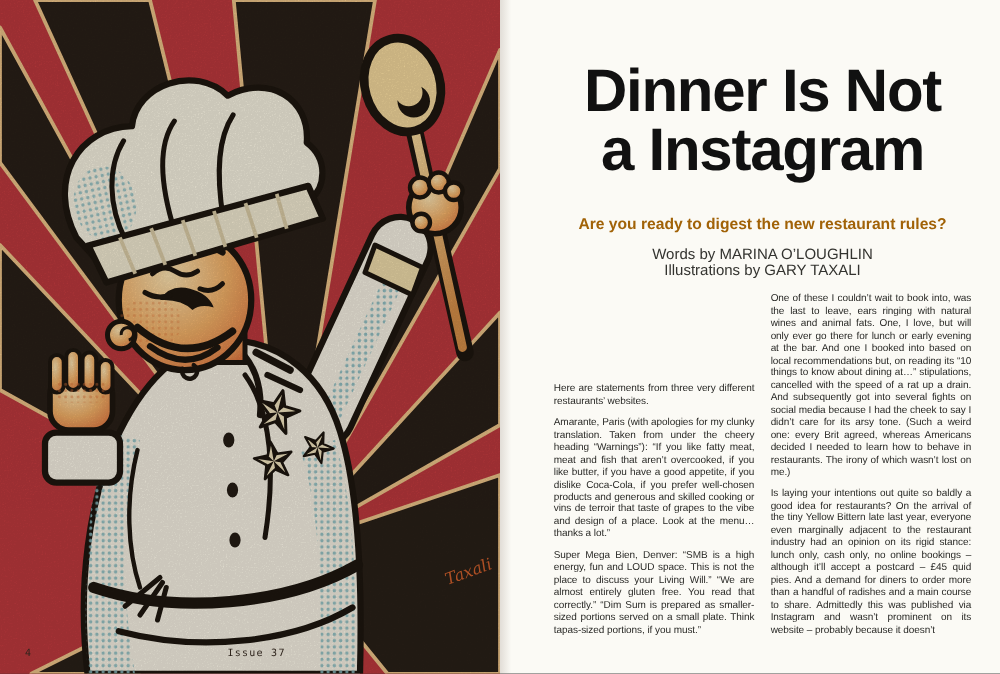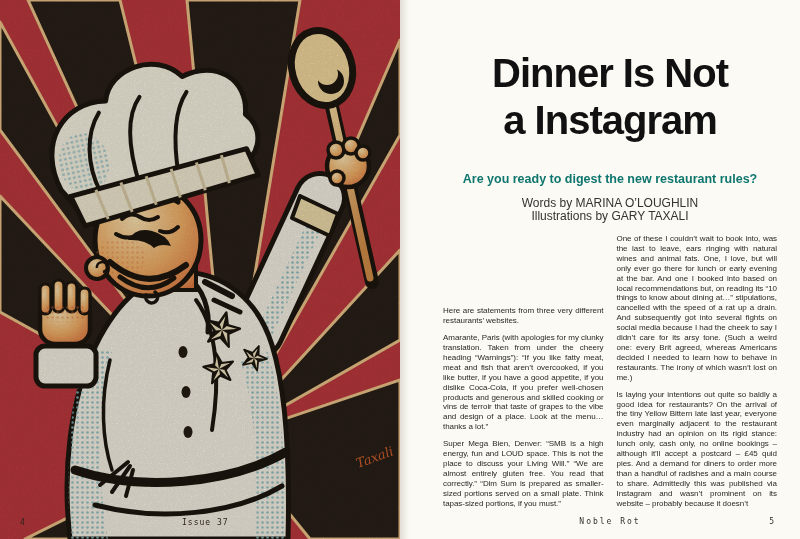--- a/index.html
+++ b/index.html
@@ -22,26 +22,26 @@
   .page-right{
     width:400px;height:539px;background:#fbfaf5;position:relative;box-sizing:border-box;
     padding:0 23px 0 43px;color:#1f1f1d;overflow:hidden;
   }
   .page-right::before{
     content:"";position:absolute;left:0;top:0;bottom:0;width:9px;
     background:linear-gradient(to right,rgba(70,45,30,.14),rgba(70,45,30,0));
     pointer-events:none;
   }
   .article-title{
-    margin:50px 0 0;font-size:40px;line-height:47px;font-weight:bold;
+    margin:50px 0 0;font-size:48px;line-height:47px;font-weight:bold;
     text-align:center;letter-spacing:-1px;color:#111;
   }
   .standfirst{
     margin:28px 0 0;font-size:12.5px;line-height:15px;font-weight:bold;
-    text-align:center;color:#0f766e;
+    text-align:center;color:#a16207;
   }
   .byline{margin:10px 0 0;font-size:12px;line-height:12.5px;text-align:center;color:#33332f;}
   .columns{margin:12px 0 0;display:flex;gap:13px;align-items:flex-end;}
   .col{width:163.5px;}
   .col p{
     margin:0 0 7px;font-size:8px;line-height:9.9px;text-align:justify;
     letter-spacing:-0.05px;color:#292926;
   }
   .pr-footer{
     position:absolute;left:43px;right:23px;bottom:12px;height:10px;
@@ -220,18 +220,14 @@
         <p>Here are statements from three very different restaurants’ websites.</p>
         <p>Amarante, Paris (with apologies for my clunky translation. Taken from under the cheery heading “Warnings”): “If you like fatty meat, meat and fish that aren’t overcooked, if you like butter, if you have a good appetite, if you dislike Coca-Cola, if you prefer well-chosen products and generous and skilled cooking or vins de terroir that taste of grapes to the vibe and design of a place. Look at the menu… thanks a lot.”</p>
         <p>Super Mega Bien, Denver: “SMB is a high energy, fun and LOUD space. This is not the place to discuss your Living Will.” “We are almost entirely gluten free. You read that correctly.” “Dim Sum is prepared as smaller-sized portions served on a small plate. Think tapas-sized portions, if you must.”</p>
       </div>
       <div class="col">
         <p>One of these I couldn’t wait to book into, was the last to leave, ears ringing with natural wines and animal fats. One, I love, but will only ever go there for lunch or early evening at the bar. And one I booked into based on local recommendations but, on reading its “10 things to know about dining at…” stipulations, cancelled with the speed of a rat up a drain. And subsequently got into several fights on social media because I had the cheek to say I didn’t care for its arsy tone. (Such a weird one: every Brit agreed, whereas Americans decided I needed to learn how to behave in restaurants. The irony of which wasn’t lost on me.)</p>
         <p>Is laying your intentions out quite so baldly a good idea for restaurants? On the arrival of the tiny Yellow Bittern late last year, everyone even marginally adjacent to the restaurant industry had an opinion on its rigid stance: lunch only, cash only, no online bookings – although it’ll accept a postcard – £45 quid pies. And a demand for diners to order more than a handful of radishes and a main course to share. Admittedly this was published via Instagram and wasn’t prominent on its website – probably because it doesn’t</p>
       </div>
     </div>
 
-    <div class="pr-footer">
-      <span class="brand">Noble Rot</span>
-      <span class="pagenum">5</span>
-    </div>
   </div>
 </div>
 
 </body></html>

